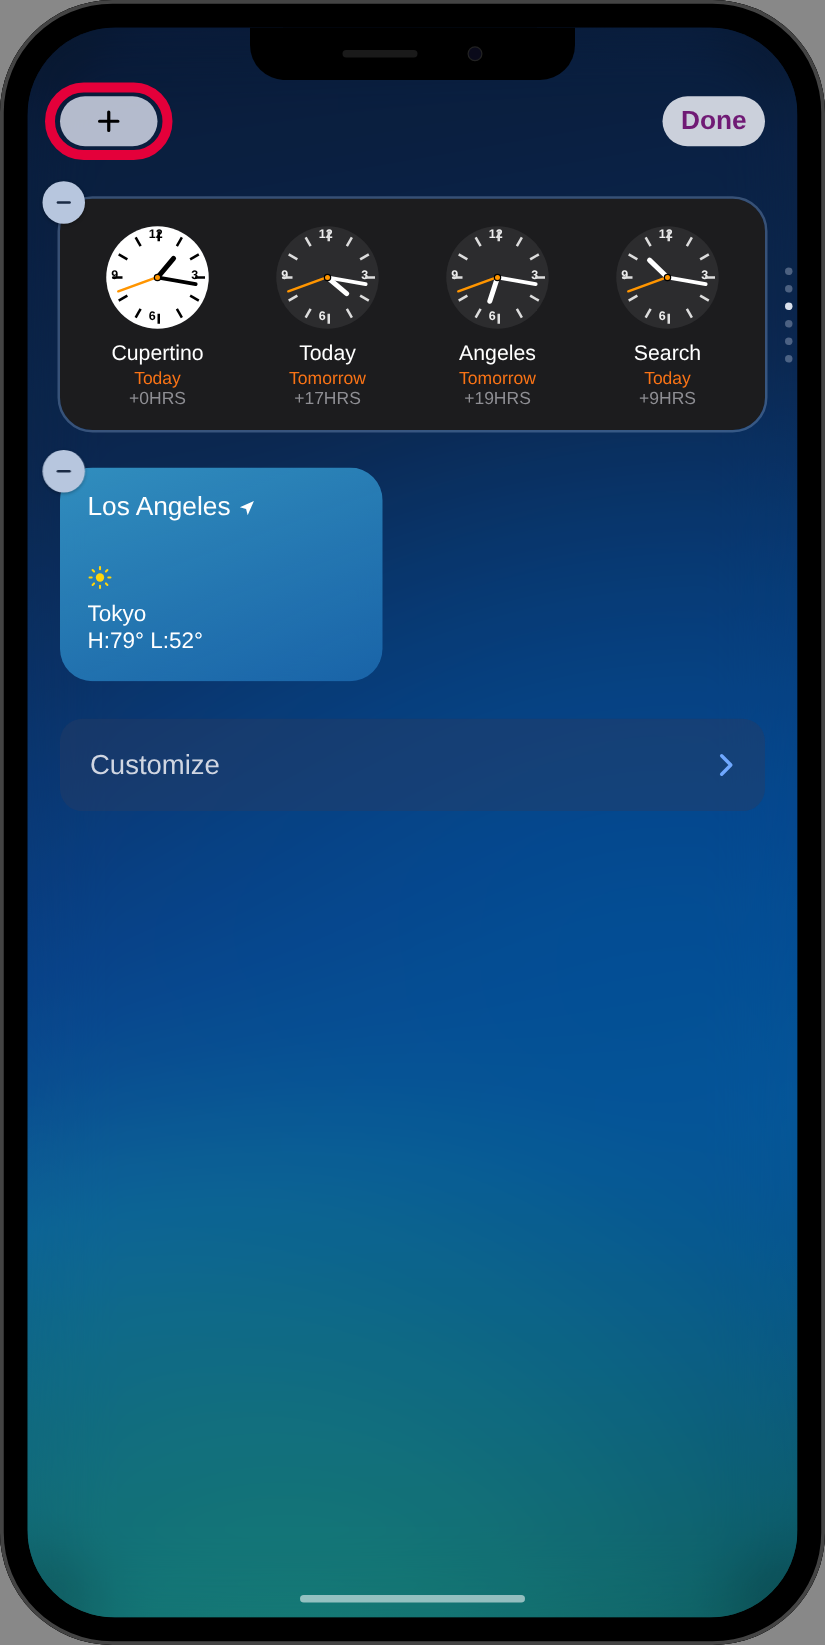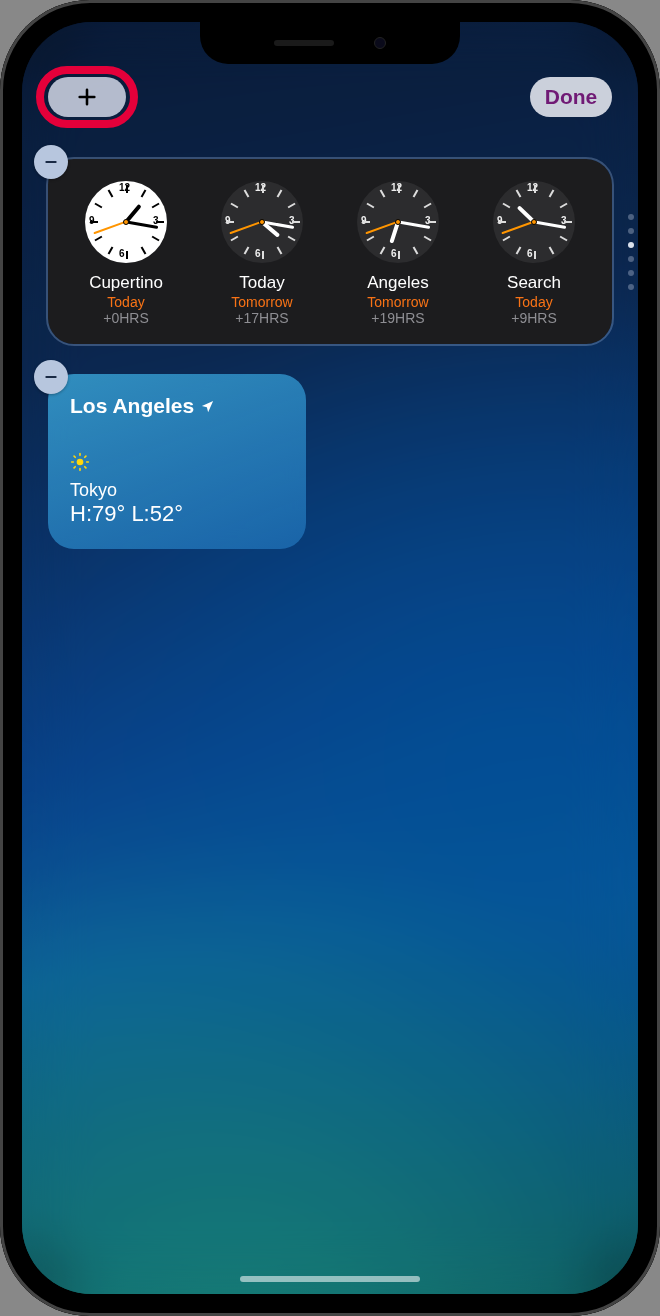--- a/index.html
+++ b/index.html
@@ -48,27 +48,27 @@
   .clock-face.dark .hand.h,.clock-face.dark .hand.m{background:#fff;}
   .clock-face .pin{position:absolute;left:50%;top:50%;width:6px;height:6px;margin:-3px;border-radius:50%;background:#ff9500;border:1px solid #000;}
   .clock-col{flex:1;text-align:center;color:#fff;}
   .clock-city{font-size:17px;font-weight:500;margin-bottom:1px;}
   .clock-day{font-size:14px;color:#f97316;}
   .clock-off{font-size:14px;color:#8e8e93;}
   .page-dots{position:absolute;right:-22px;top:50%;transform:translateY(-50%);display:flex;flex-direction:column;gap:8px;}
   .page-dots span{width:6px;height:6px;border-radius:50%;background:rgba(200,210,230,.35);}
   .page-dots span.on{background:rgba(230,235,245,.95);}
   .weather{width:258px;border-radius:26px;padding:20px 22px 22px;background:linear-gradient(160deg,rgba(56,160,210,.85),rgba(30,110,180,.8));color:#fff;backdrop-filter:blur(10px);}
-  .weather .loc{font-size:21px;font-weight:700;display:flex;align-items:center;gap:6px;}
+  .weather .loc{font-size:21px;font-weight:400;display:flex;align-items:center;gap:6px;}
   .weather .loc svg{width:15px;height:15px;fill:#fff;}
   .weather .temp{font-size:58px;font-weight:300;line-height:1;margin-top:2px;}
   .weather .sun{margin-top:34px;margin-bottom:4px;}
   .weather .sun svg{width:20px;height:20px;}
   .weather .cond{font-size:18px;}
-  .weather .hl{font-size:22px;}
+  .weather .hl{font-size:18px;}
   .customize{margin-top:28px;height:74px;background:rgba(40,60,100,.45);border-radius:18px;display:flex;align-items:center;justify-content:space-between;padding:0 24px;color:#d0d6e2;font-size:22px;cursor:pointer;}
   .customize svg{width:14px;height:22px;stroke:#6fa8ff;}
   .home-ind{position:absolute;bottom:12px;left:50%;transform:translateX(-50%);width:180px;height:6px;background:rgba(255,255,255,.55);border-radius:3px;}
 </style>
 </head>
 <body>
 
 <div class="phone">
   <div class="screen">
     <div class="blur-overlay"></div>
@@ -234,17 +234,23 @@
                 <g stroke="#ffd60a" stroke-width="2" stroke-linecap="round">
                   <path d="M12 2v2M12 20v2M2 12h2M20 12h2M4.9 4.9l1.4 1.4M17.7 17.7l1.4 1.4M4.9 19.1l1.4-1.4M17.7 6.3l1.4-1.4"></path>
                 </g>
               </svg>
           </div>
           <div class="cond">Tokyo</div>
           <div class="hl">H:79° L:52°</div>
         </div>
       </div>
 
+      <div class="customize">
+        <span>Customize</span>
+        <svg viewBox="0 0 14 24">
+            <path d="M3 4l8 8-8 8" fill="none" stroke-width="3" stroke-linecap="round" stroke-linejoin="round"></path>
+          </svg>
+      </div>
     </div>
 
     <div class="home-ind"></div>
   </div>
 </div>
 
 </body></html>

